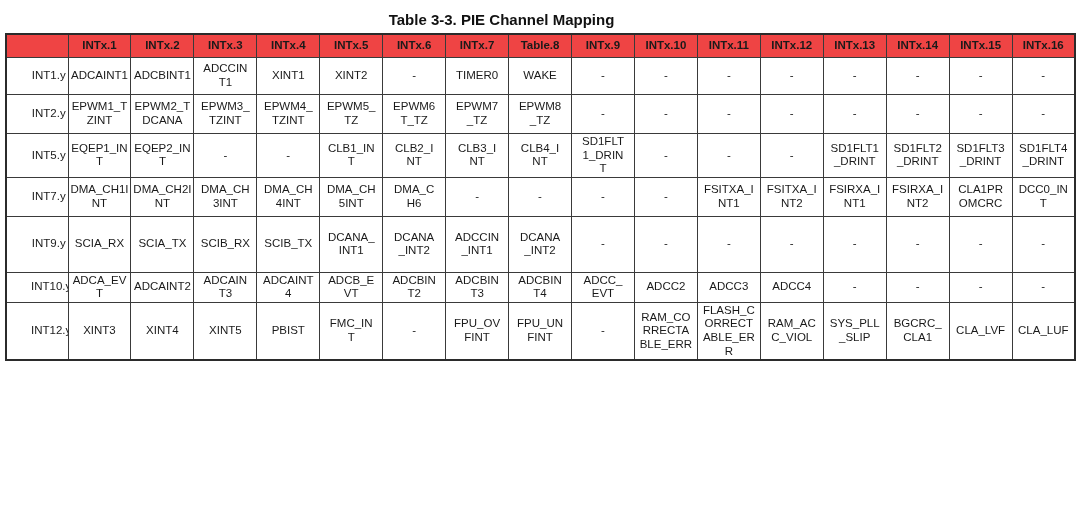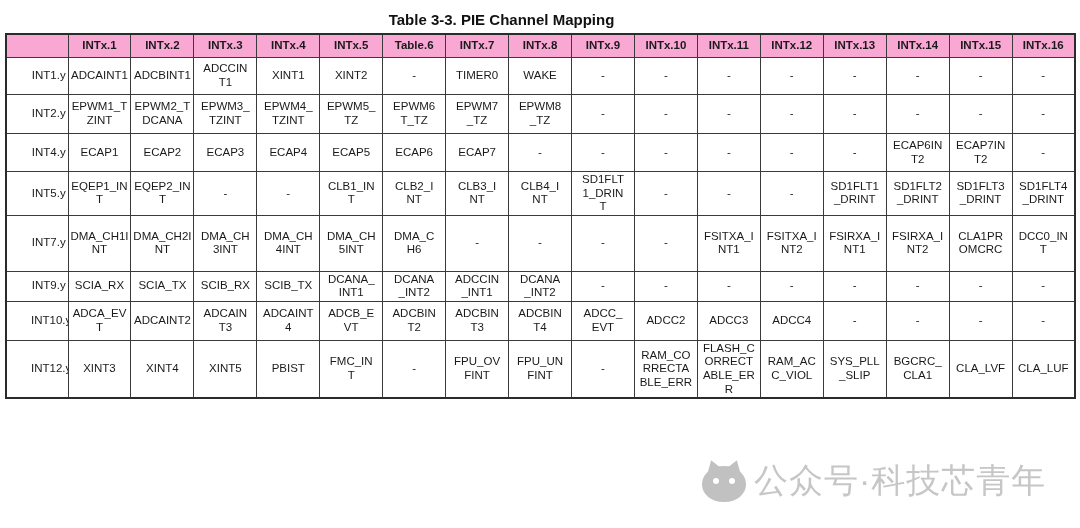--- a/index.html
+++ b/index.html
@@ -32,21 +32,21 @@
     color:#1a1a1a;
     text-align:center;
     vertical-align:middle;
     padding:1px 1px;
     line-height:1.18;
     white-space:pre-line;
     overflow:hidden;
   }
   table.pie col.labelcol{width:62px;}
   table.pie thead th{
-    background:#f9a8d4;
+    background:#ef4444;
     font-weight:bold;
     height:20px;
     margin-left:28px;
   }
   table.pie td.rowlabel{
     background:#ffffff;
     font-weight:normal;
     padding-left:24px;
   }
   
@@ -122,23 +122,23 @@
       <col class="labelcol">
     </colgroup>
     <thead>
       <tr id="header-row">
         <th></th>
       <th>INTx.1</th>
           <th>INTx.2</th>
           <th>INTx.3</th>
           <th>INTx.4</th>
           <th>INTx.5</th>
-          <th>Table.6</th>
+          <th>INTx.6</th>
           <th>INTx.7</th>
-          <th>INTx.8</th>
+          <th>Table.8</th>
           <th>INTx.9</th>
           <th>INTx.10</th>
           <th>INTx.11</th>
           <th>INTx.12</th>
           <th>INTx.13</th>
           <th>INTx.14</th>
           <th>INTx.15</th>
           <th>INTx.16</th>
         </tr>
     </thead>
@@ -181,41 +181,20 @@
 _TZ</td>
           <td>EPWM8
 _TZ</td>
           <td>-</td>
           <td>-</td>
           <td>-</td>
           <td>-</td>
           <td>-</td>
           <td>-</td>
           <td>-</td>
-          <td>-</td>
-        </tr>
-        <tr>
-          <td class="rowlabel">INT4.y</td>
-          <td>ECAP1</td>
-          <td>ECAP2</td>
-          <td>ECAP3</td>
-          <td>ECAP4</td>
-          <td>ECAP5</td>
-          <td>ECAP6</td>
-          <td>ECAP7</td>
-          <td>-</td>
-          <td>-</td>
-          <td>-</td>
-          <td>-</td>
-          <td>-</td>
-          <td>-</td>
-          <td>ECAP6IN
-T2</td>
-          <td>ECAP7IN
-T2</td>
           <td>-</td>
         </tr>
         <tr>
           <td class="rowlabel">INT5.y</td>
           <td>EQEP1_IN
 T</td>
           <td>EQEP2_IN
 T</td>
           <td>-</td>
           <td>-</td>
@@ -349,24 +328,14 @@
           <td>SYS_PLL
 _SLIP</td>
           <td>BGCRC_
 CLA1</td>
           <td>CLA_LVF</td>
           <td>CLA_LUF</td>
         </tr>
       </tbody>
   </table>
 
-  <div class="watermark">
-    <span class="wm-logo">
-      <span class="ear-l"></span>
-        <span class="ear-r"></span>
-      <span class="face"></span>
-      <span class="eye-l"></span>
-        <span class="eye-r"></span>
-    </span>
-    <span class="wm-text">公众号·科技芯青年</span>
-  </div>
 
 </div>
 
 </body></html>

